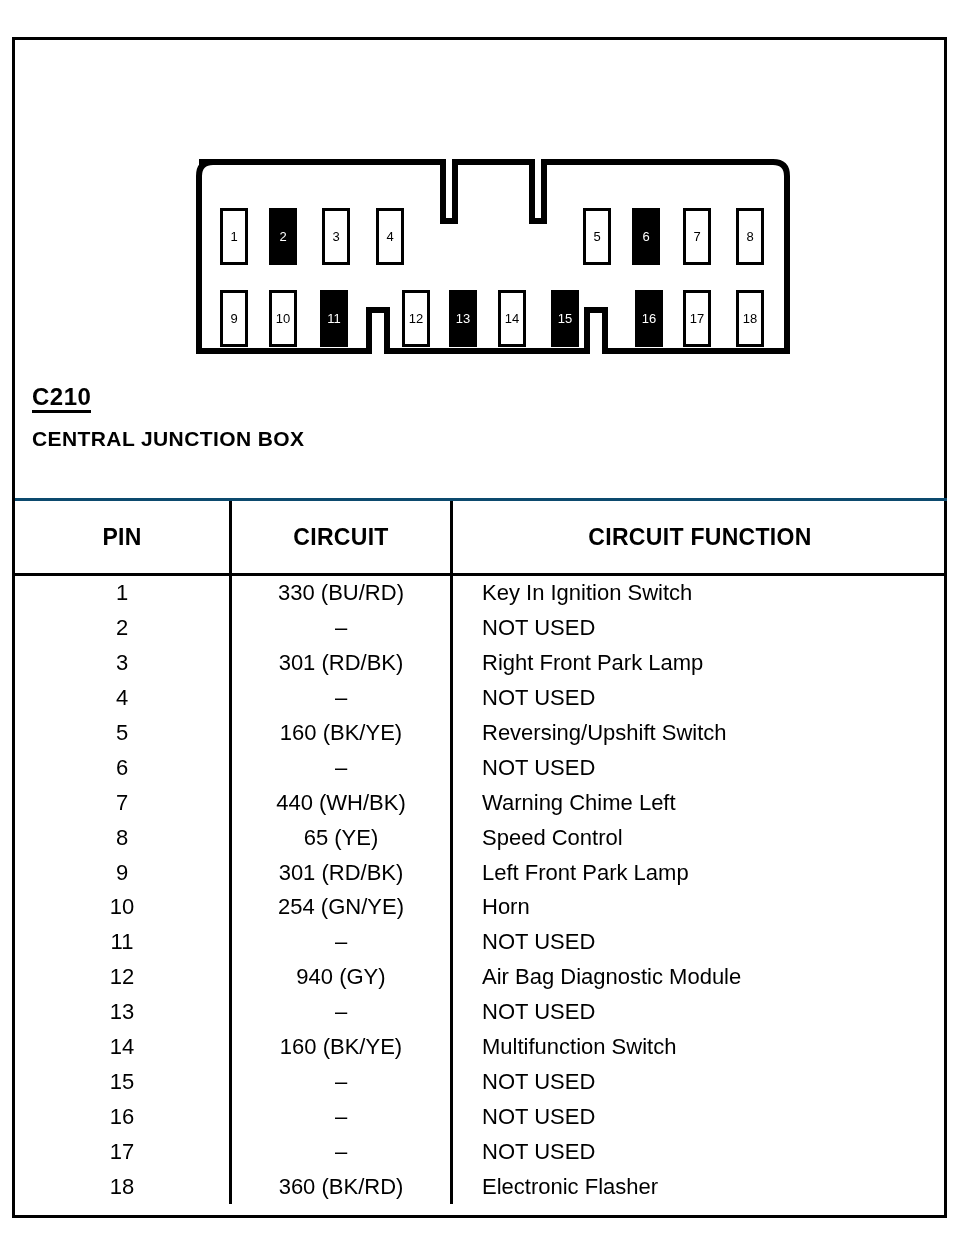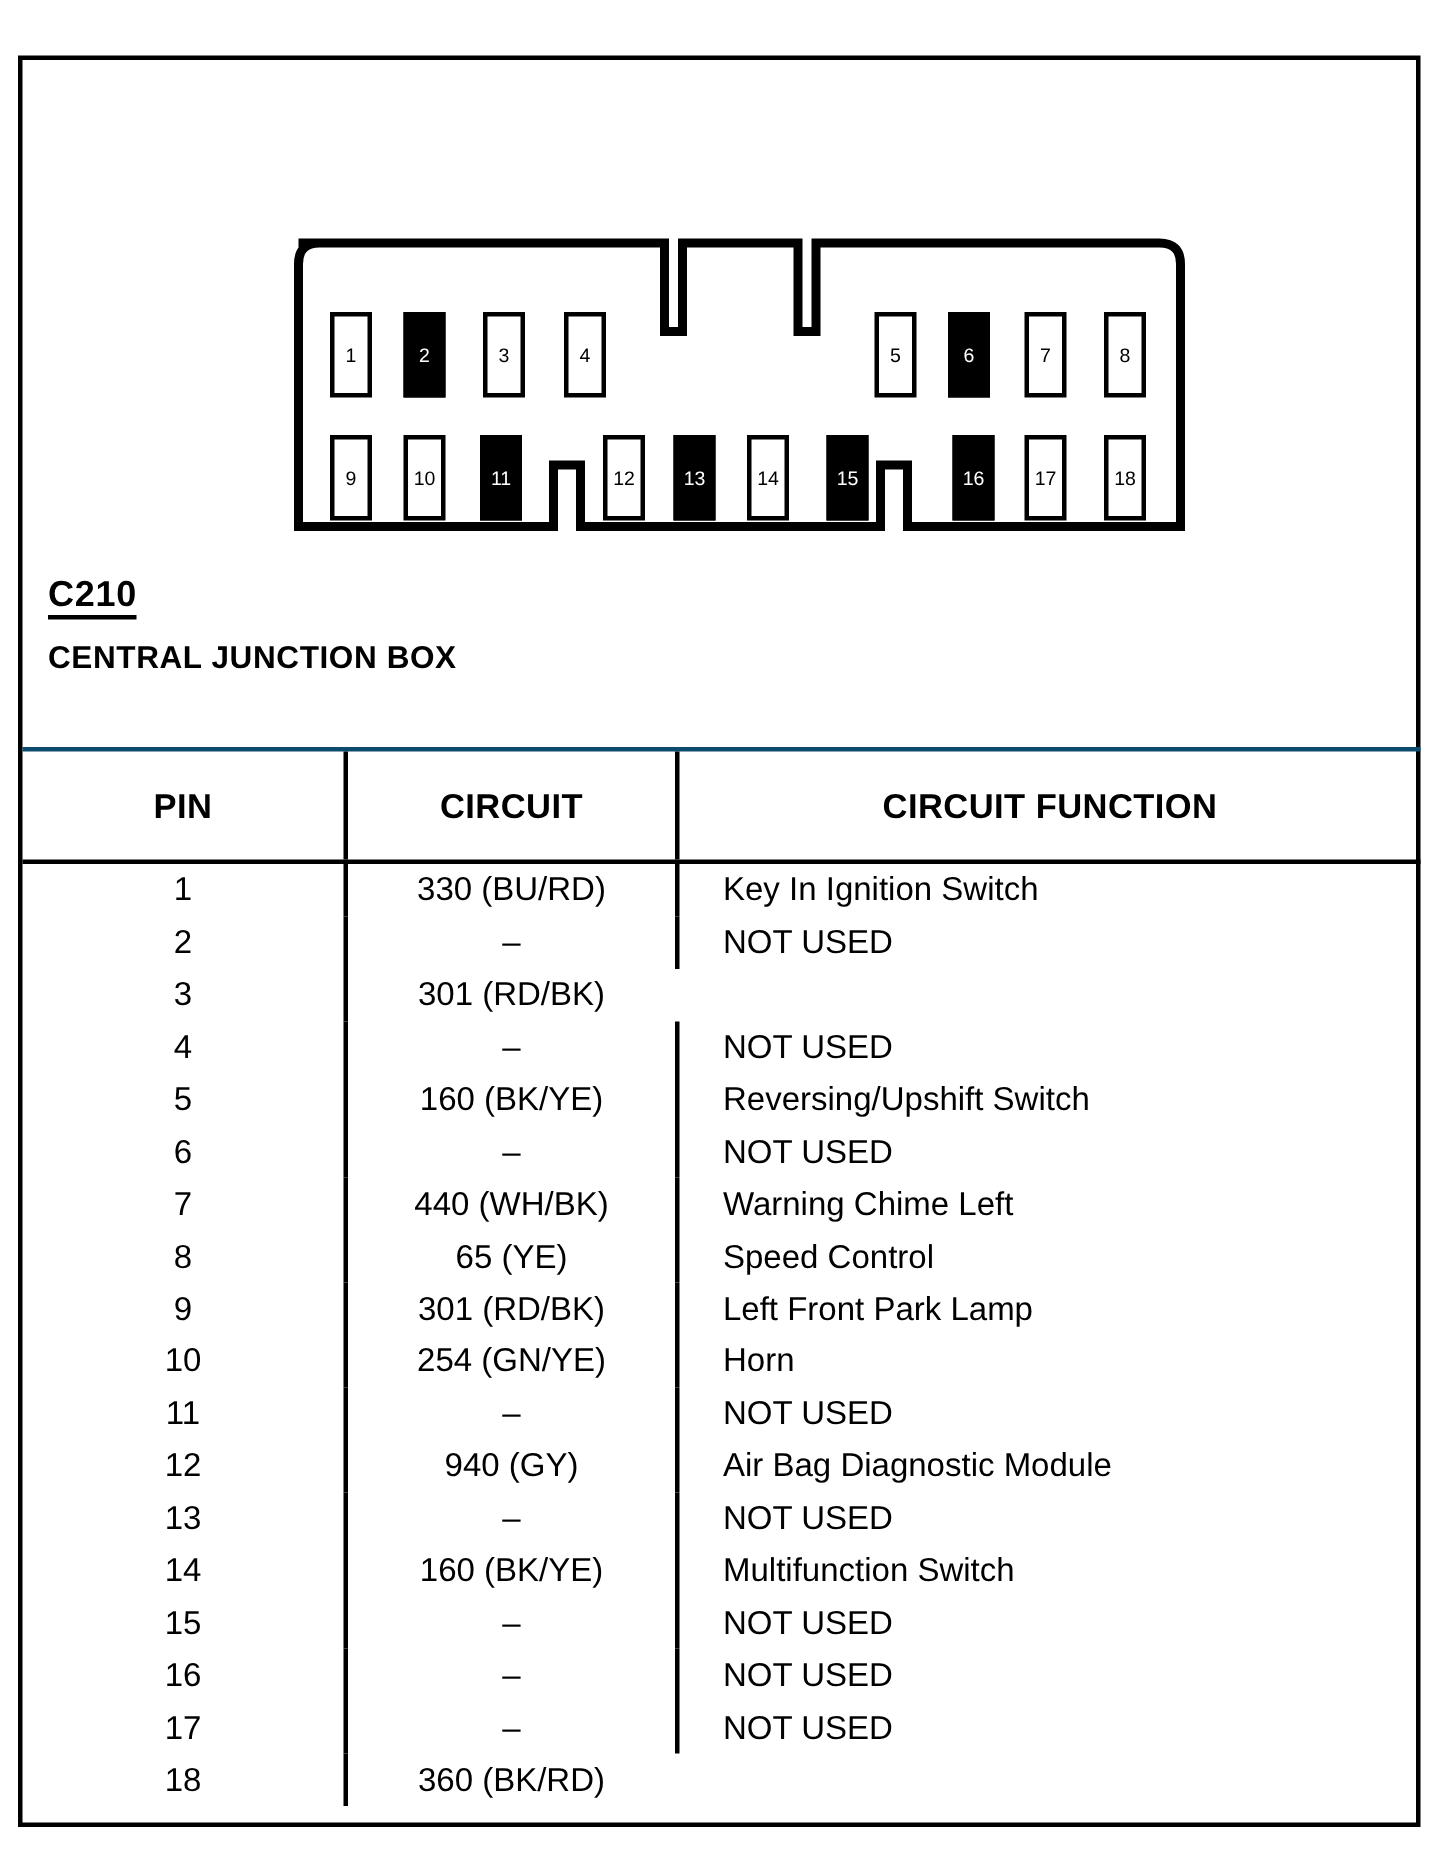--- a/index.html
+++ b/index.html
@@ -203,20 +203,21 @@
 
       <div class="trow">
         <div class="cell col-pin">2</div>
         <div class="cell col-circuit">–</div>
         <div class="cell col-function">NOT USED</div>
       </div>
 
       <div class="trow">
         <div class="cell col-pin">3</div>
         <div class="cell col-circuit">301 (RD/BK)</div>
+        <div class="cell col-function">Right Front Park Lamp</div>
       </div>
 
       <div class="trow">
         <div class="cell col-pin">4</div>
         <div class="cell col-circuit">–</div>
         <div class="cell col-function">NOT USED</div>
       </div>
 
       <div class="trow">
         <div class="cell col-pin">5</div>
@@ -292,18 +293,19 @@
 
       <div class="trow">
         <div class="cell col-pin">17</div>
         <div class="cell col-circuit">–</div>
         <div class="cell col-function">NOT USED</div>
       </div>
 
       <div class="trow">
         <div class="cell col-pin">18</div>
         <div class="cell col-circuit">360 (BK/RD)</div>
+        <div class="cell col-function">Electronic Flasher</div>
       </div>
 
     </div>
   </div>
 
 </div>
 
 </body></html>

